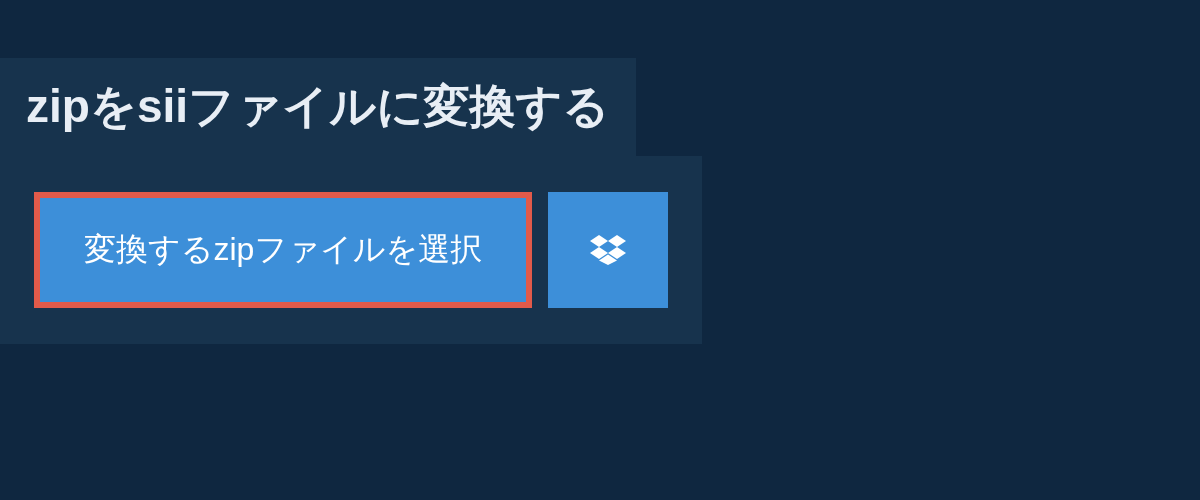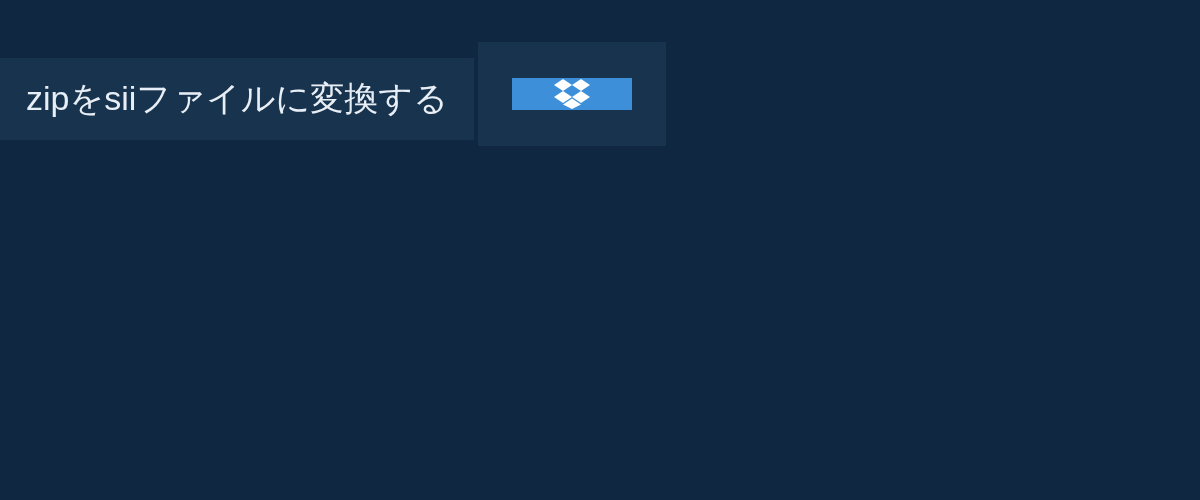--- a/index.html
+++ b/index.html
@@ -15,22 +15,22 @@
       overflow: hidden;
     }
     .header-bar {
       background-color: #17334d;
       padding: 18px 26px;
       display: inline-block;
       margin-top: 58px;
     }
     .header-title {
       color: #e8eef5;
-      font-size: 34px;
-      font-weight: 400;
+      font-size: 46px;
+      font-weight: 700;
     }
     .button-area {
       background-color: #17334d;
       padding: 36px 34px 36px 34px;
       display: inline-block;
       margin-top: 0;
     }
     .button-row {
       display: flex;
       gap: 16px;
@@ -66,20 +66,23 @@
 <body>
 
 
 
 <div class="header-bar">
   <h1 class="header-title">zipをsiiファイルに変換する</h1>
 </div>
 
 <div class="button-area">
   <div class="button-row">
+    <div class="select-button">
+      <span>変換するzipファイルを選択</span>
+    </div>
     <div class="dropbox-button">
       <svg class="dropbox-icon" viewBox="0 0 48 40" xmlns="http://www.w3.org/2000/svg">
         <path d="M12 0 L24 8 L12 16 L0 8 Z"></path>
         <path d="M36 0 L48 8 L36 16 L24 8 Z"></path>
         <path d="M12 16 L24 24 L12 32 L0 24 Z"></path>
         <path d="M36 16 L48 24 L36 32 L24 24 Z"></path>
         <path d="M24 26 L36 34 L24 40 L12 34 Z"></path>
       </svg>
     </div>
   </div>

